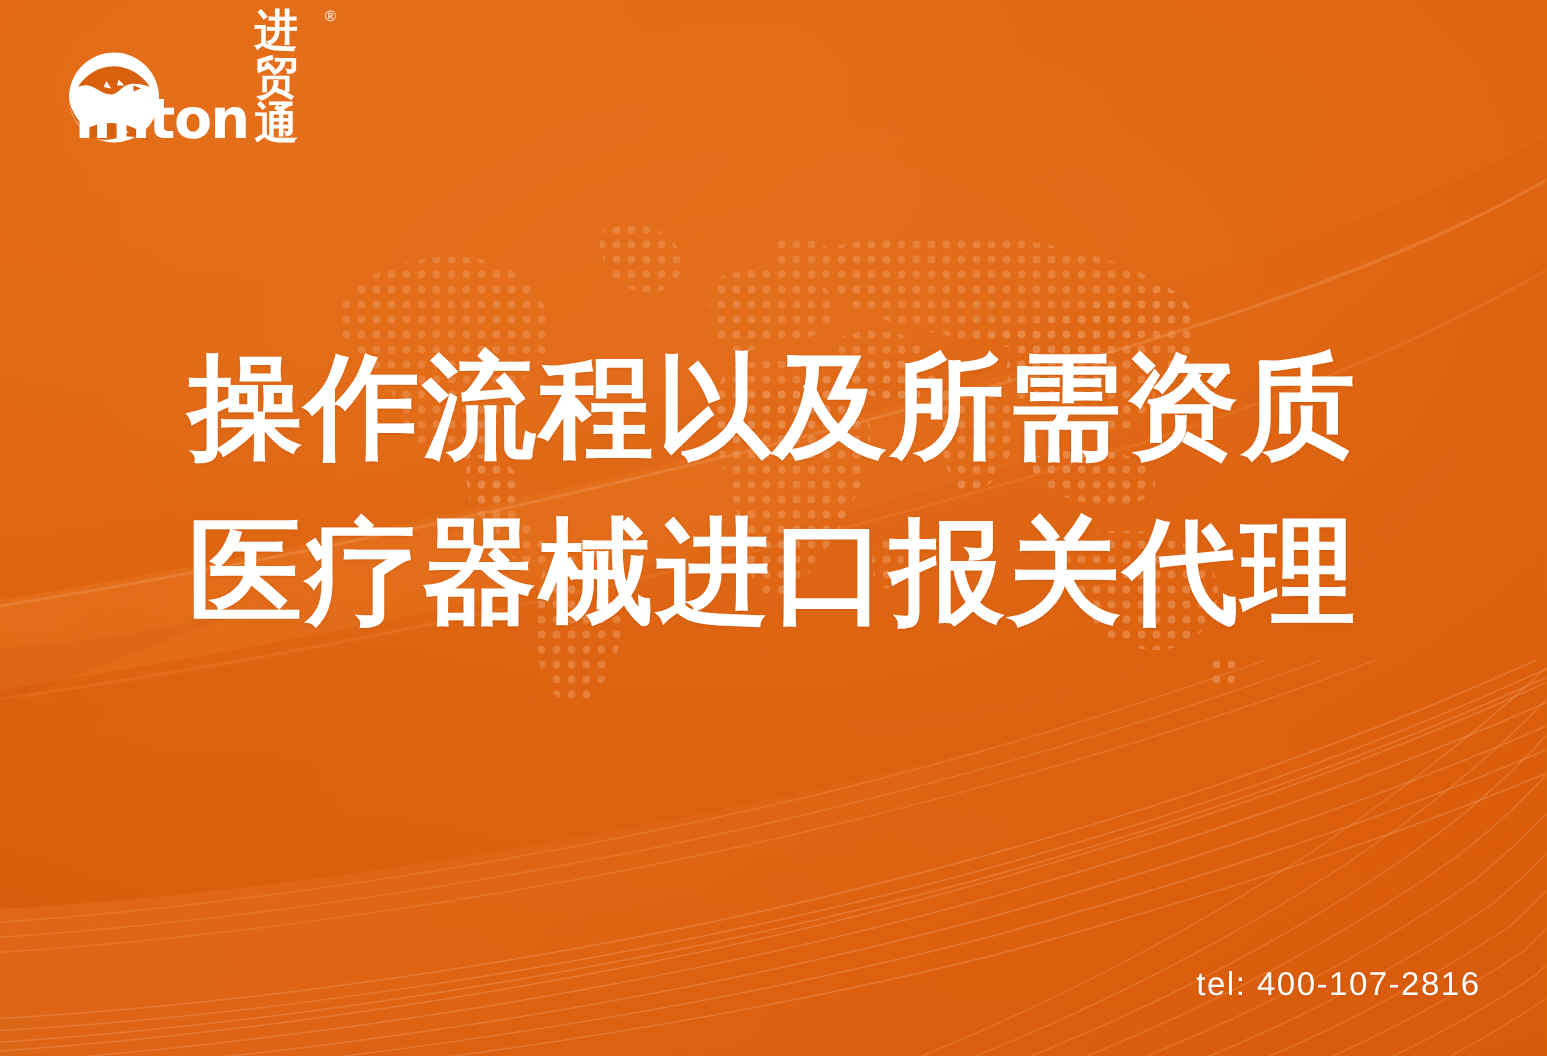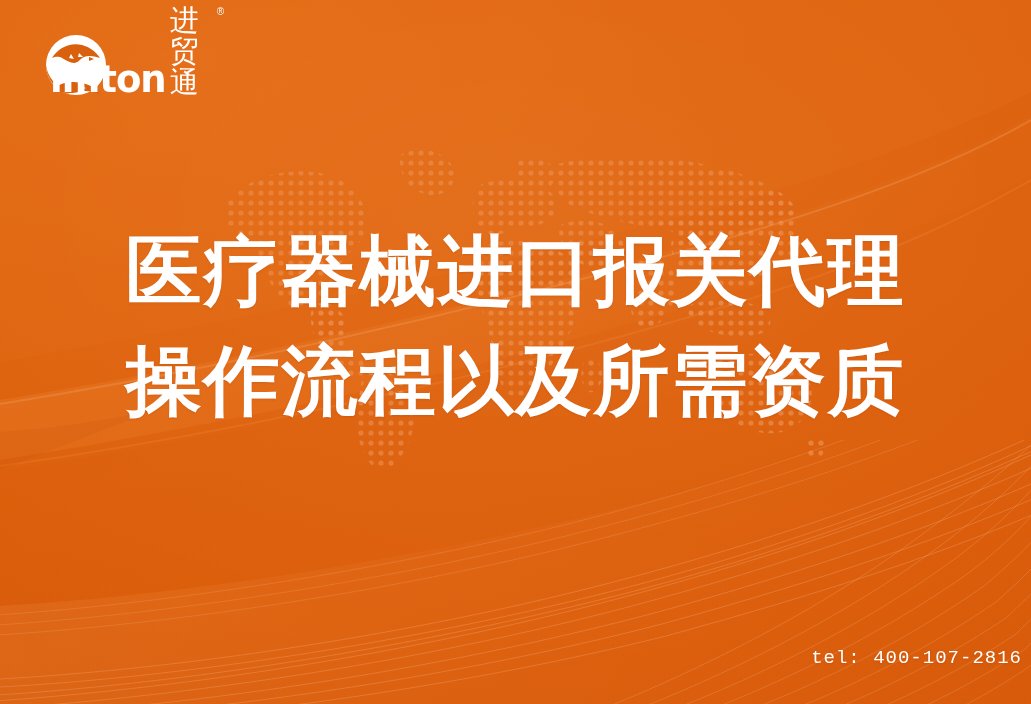--- a/index.html
+++ b/index.html
@@ -46,21 +46,21 @@
   .logo-word{
     position:relative;margin-left:-58px;display:flex;align-items:flex-end;
   }
   .logo-imton{
     font-family:"DejaVu Sans","Liberation Sans",sans-serif;
     font-weight:700;font-size:37px;line-height:37px;color:#ffffff;
     letter-spacing:-1px;position:relative;z-index:3;text-align:right;
   }
   .logo-cn{
     font-family:"DejaVu Sans","Liberation Sans",sans-serif;
-    font-weight:400;font-size:29px;line-height:31px;color:#ffffff;
+    font-weight:700;font-size:29px;line-height:31px;color:#ffffff;
     margin-left:4px;letter-spacing:0px;position:relative;z-index:3;
   }
   .logo-reg{
     font-size:10px;line-height:10px;color:#ffffff;
     align-self:flex-start;margin-left:1px;margin-top:2px;position:relative;z-index:3;
   }
 
   
   .headline{
     position:absolute;left:0;top:216px;width:1031px;
@@ -72,23 +72,23 @@
     font-size:76px;
     line-height:110px;
     color:#ffffff;
     letter-spacing:2px;
     white-space:nowrap;
     text-shadow:0 1px 2px rgba(150,55,0,.20);
   }
 
   
   .tel{
-    position:absolute;right:9px;bottom:35px;
-    font-family:Liberation Mono, monospace;
-    font-size:19px;letter-spacing:1px;color:#ffffff;
+    position:absolute;right:44px;bottom:35px;
+    font-family:Liberation Sans, sans-serif;
+    font-size:22px;letter-spacing:1px;color:#ffffff;
     text-shadow:0 1px 2px rgba(150,55,0,.25);
   }
 </style>
 </head>
 <body>
 
 <div class="poster">
 
   <div class="bg-base"></div>
 
@@ -253,19 +253,19 @@
       </svg>
     </div>
     <div class="logo-word">
       <span class="logo-imton">imton</span>
       <span class="logo-cn">进贸通</span>
       <span class="logo-reg">®</span>
     </div>
   </div>
 
   <div class="headline">
+    <div class="hl-line">操作流程以及所需资质</div>
     <div class="hl-line">医疗器械进口报关代理</div>
-    <div class="hl-line">操作流程以及所需资质</div>
   </div>
 
   <div class="tel">tel: 400-107-2816</div>
 
 </div>
 
 </body></html>

